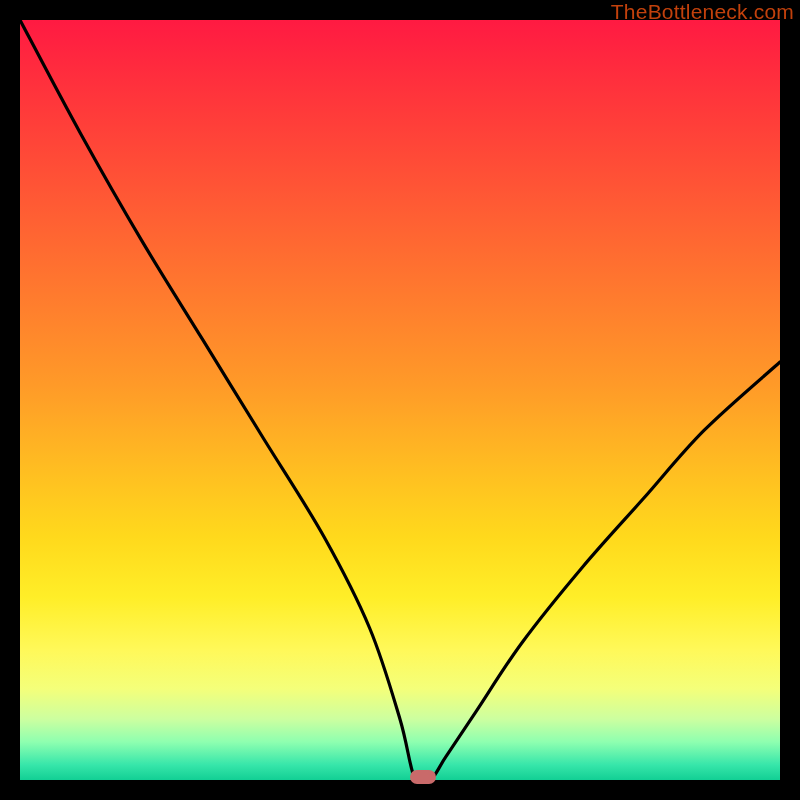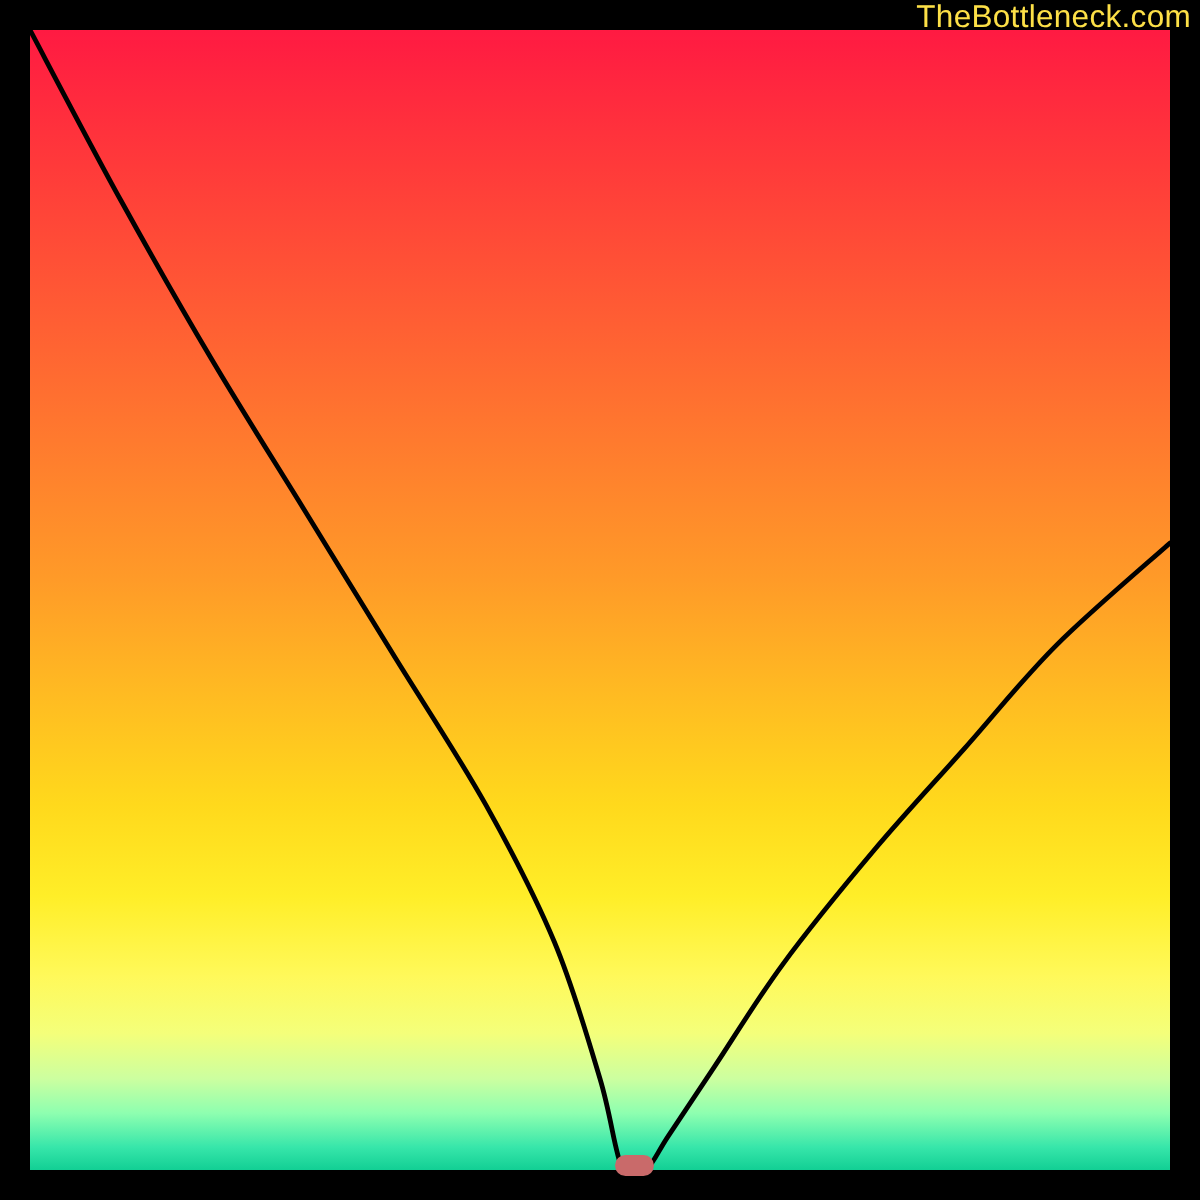--- a/index.html
+++ b/index.html
@@ -53,21 +53,21 @@
     width: 26px;
     height: 14px;
     border-radius: 7px;
     background: #c96a6a;
     transform: translate(-50%, -50%);
   }
   .watermark {
     position: absolute;
     top: 0px;
     right: 6px;
-    color: #fde047;
+    color: #c2410c;
     font-size: 21px;
     letter-spacing: 0.2px;
     font-weight: 500;
   }
 </style>
 </head>
 <body>
 
 <div class="frame">
 

